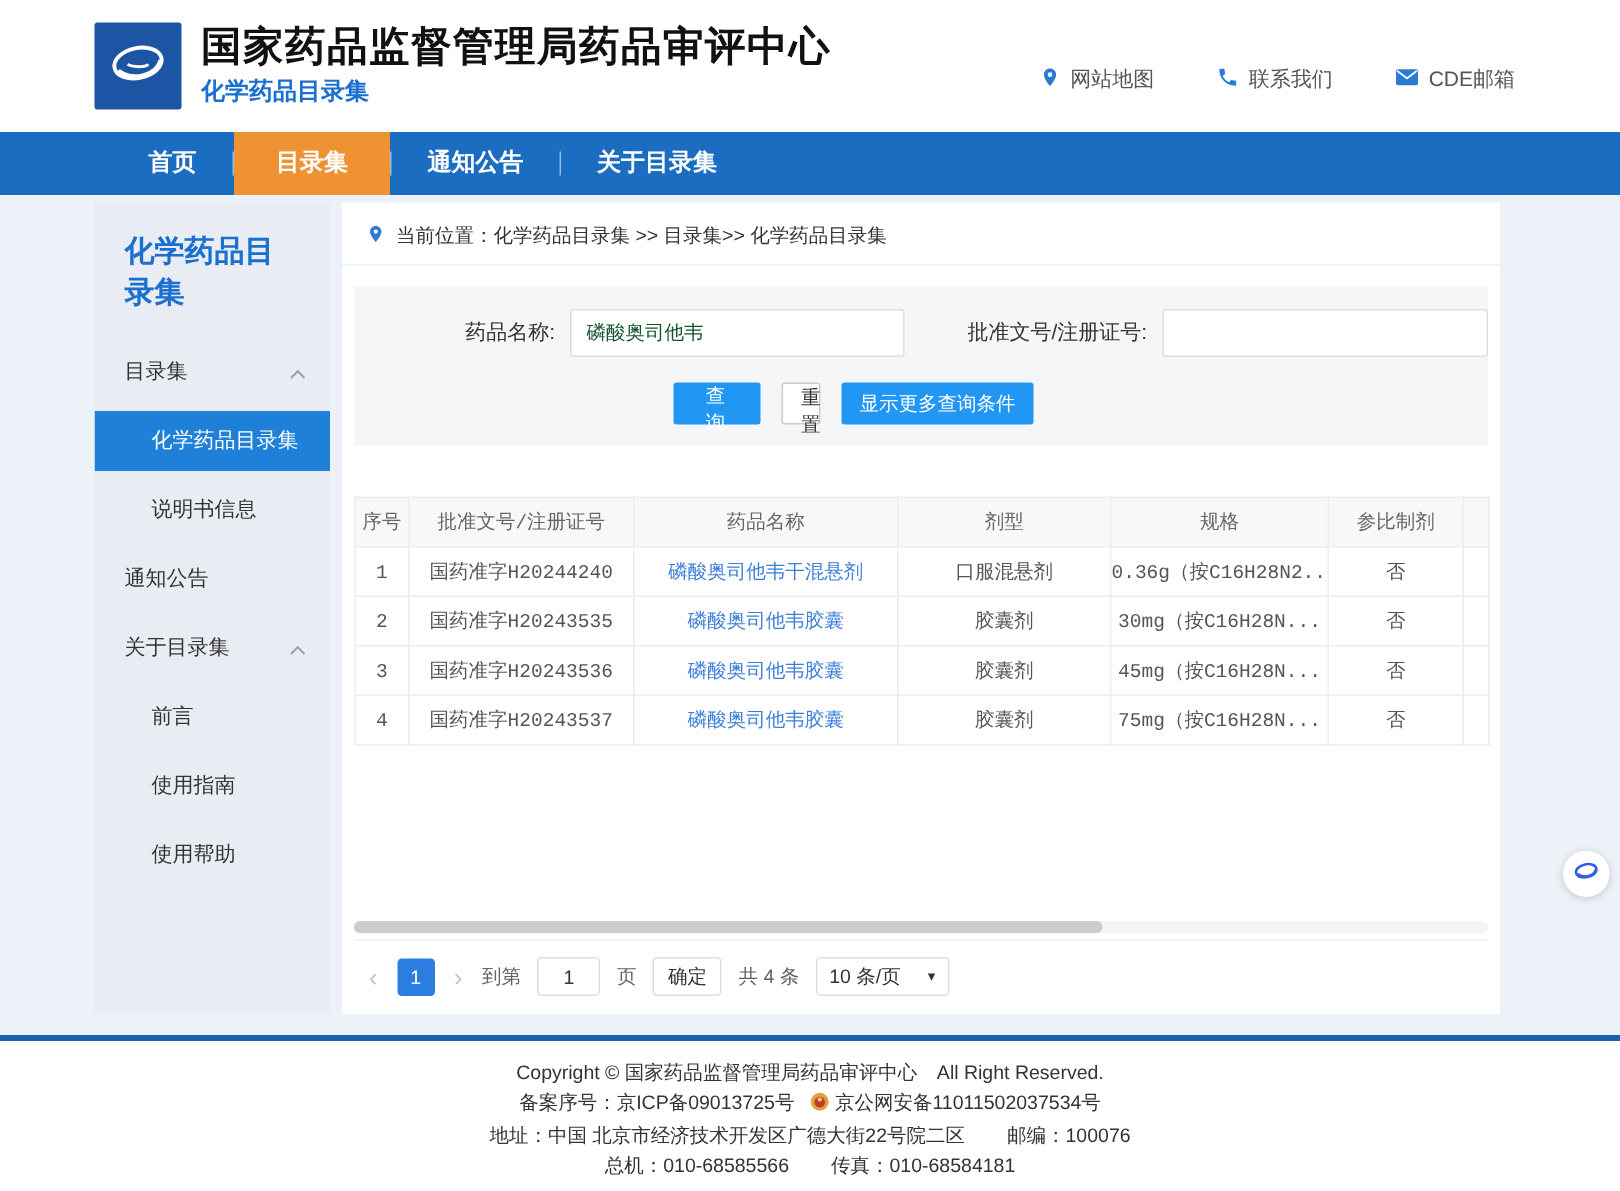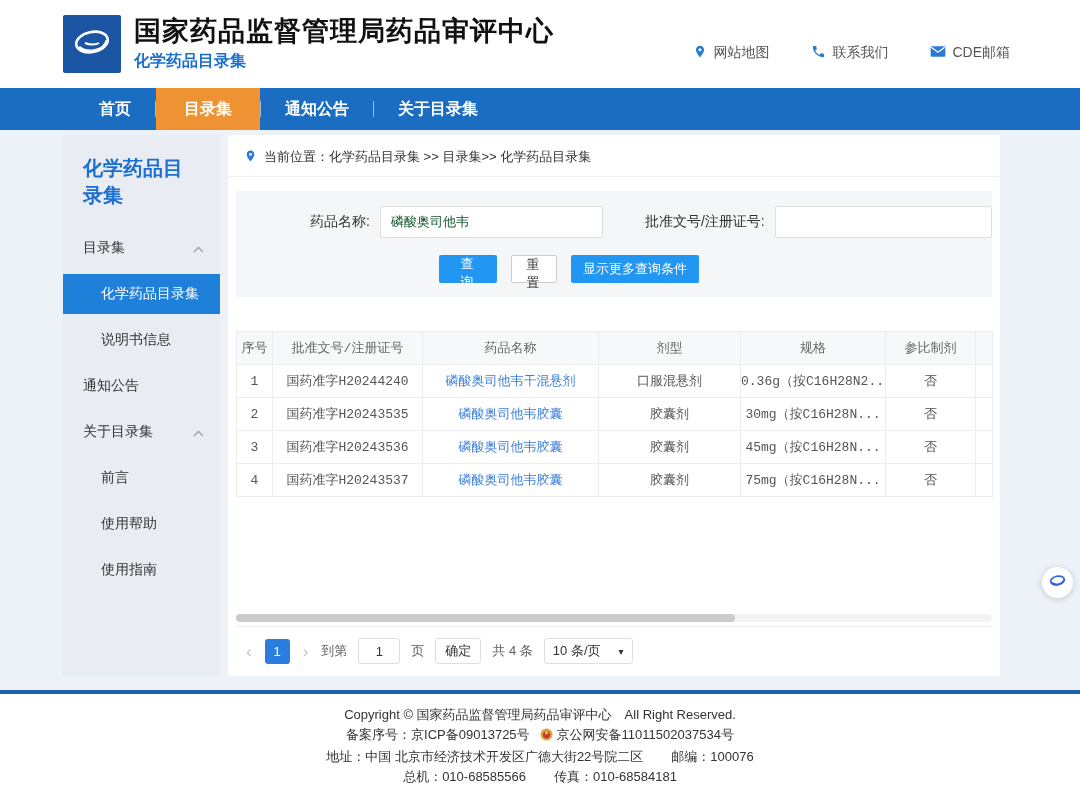--- a/index.html
+++ b/index.html
@@ -49,21 +49,21 @@
   .f-label.first { width:150px; text-align:right; padding-right:10px; }
   .f-label.second { padding:0 10px 0 42px; }
   .f-input { height:32px; border:1px solid #dcdfe3; border-radius:2px; background:#fff;
     font-size:13px; color:#14532d; padding:0 10px; outline:none; }
   .f-input.name { width:232px; }
   .f-input.license { width:226px; }
   .btn-row { display:flex; justify-content:center; gap:14px; margin-top:17px; transform:translateX(-45px); }
   .btn { height:28px; border:none; border-radius:2px; font-size:13px; cursor:pointer; padding:0 12px; }
   .btn.blue { background:#2196f3; color:#fff; }
   .btn.query { width:58px; letter-spacing:4px; padding-left:14px;}
-  .btn.white { background:#fff; color:#333; border:1px solid #ccc; width:46px; letter-spacing:2px;}
+  .btn.white { background:#fff; color:#333; border:1px solid #ccc; width:26px; letter-spacing:2px;}
 
   
   .table-wrap { margin:34px 8px 0;font-family:Liberation Mono, monospace; }
   table { border-collapse:collapse; width:756px; table-layout:fixed; }
   th { height:33px; background:#f7f8fa; color:#666; font-size:13px; font-weight:normal;
     border:1px solid #ebedf0; }
   td { height:33px; text-align:center; color:#555; font-size:13px; border:1px solid #ebedf0;
     white-space:nowrap; overflow:hidden; }
   td.link { color:#3f7fd9; cursor:pointer; }
   .spacer { flex:1; }
@@ -189,24 +189,24 @@
         <svg width="11" height="7" viewBox="0 0 11 7">
             <path d="M1 6l4.5-4.5L10 6" stroke="#9aa0a8" stroke-width="1.3" fill="none"></path>
           </svg>
       </span>
     </div>
 
     <div class="side-item child">
       <span>前言</span>
     </div>
     <div class="side-item child">
+      <span>使用指南</span>
+    </div>
+    <div class="side-item child">
       <span>使用帮助</span>
-    </div>
-    <div class="side-item child">
-      <span>使用指南</span>
     </div>
   </aside>
 
   <section class="panel">
 
     <div class="breadcrumb">
       <span>
         <svg width="13" height="14" viewBox="0 0 24 24">
             <path d="M12 2C8.1 2 5 5.1 5 9c0 5.2 7 13 7 13s7-7.8 7-13c0-3.9-3.1-7-7-7zm0 9.6a2.6 2.6 0 1 1 0-5.2 2.6 2.6 0 0 1 0 5.2z" fill="#2b7bd4"></path>
           </svg>

